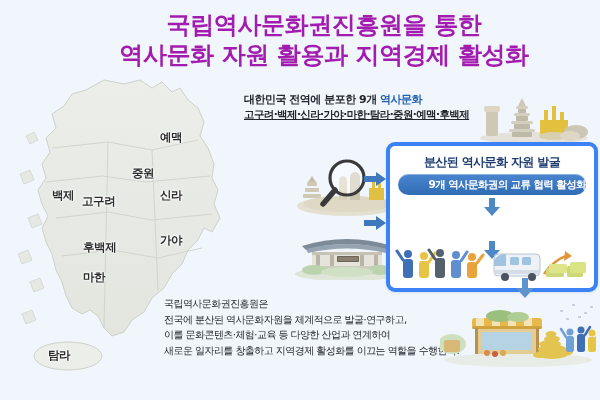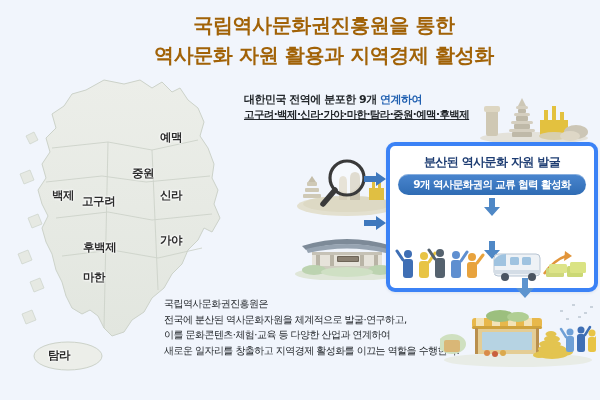--- a/index.html
+++ b/index.html
@@ -7,21 +7,21 @@
     width:600px;height:400px;overflow:hidden;
     background:#f1f5fc;
     font-family:"DejaVu Sans","Liberation Sans",sans-serif;
     position:relative;
   }
   #stage{position:absolute;inset:0;width:600px;height:400px;}
 
   
   .title-block{position:absolute;left:0;top:10px;width:600px;text-align:center;}
   .title-line{
-    color:#a16207;font-weight:bold;font-size:20px;line-height:30px;
+    color:#a21caf;font-weight:bold;font-size:24px;line-height:30px;
     letter-spacing:-0.4px;white-space:nowrap;margin-left:48px;
   }
 
   
   .map-wrap{position:absolute;left:12px;top:78px;width:250px;height:310px;}
   .map-svg{position:absolute;left:0;top:0;}
   .region-label{
     position:absolute;color:#2b2b2b;font-weight:bold;font-size:11.5px;
     letter-spacing:-0.4px;white-space:nowrap;
     text-shadow:0 0 3px #ffffff,0 0 3px #ffffff,0 0 2px #ffffff;
@@ -46,21 +46,21 @@
     background:#ffffff;border:4px solid #3b82f6;border-radius:9px;
     box-shadow:0 1px 3px rgba(40,70,120,.10);
     overflow:hidden;
     text-decoration:underline;
   }
   .panel-head{
     position:absolute;left:0;top:8px;width:204px;text-align:center;
     font-size:12px;font-weight:bold;color:#1d3c72;letter-spacing:-0.6px;white-space:nowrap;
   }
   .pill{
-    position:absolute;border-radius:11px;text-align:center;white-space:nowrap;
+    position:absolute;border-radius:11px;text-align:right;white-space:nowrap;
     font-weight:bold;letter-spacing:-0.6px;color:#ffffff;
   }
   .pill-1{
     left:8px;top:28px;width:188px;height:21px;line-height:21px;font-size:10.5px;
     background:linear-gradient(180deg,#4a86cf 0%,#2f6cb4 100%);
     box-shadow:inset 0 1px 0 rgba(255,255,255,.35);
   }
   .pill-2{
     left:8px;top:72px;width:188px;height:21px;line-height:21px;font-size:10.5px;
     background:linear-gradient(180deg,#4a86cf 0%,#2f6cb4 100%);
@@ -136,21 +136,21 @@
     <div class="region-label" style="left:120px;top:88px;">중원</div>
     <div class="region-label" style="left:40px;top:110px;">백제</div>
     <div class="region-label" style="left:148px;top:110px;">신라</div>
     <div class="region-label" style="left:62px;top:162px;margin-left:9px;">후백제</div>
     <div class="region-label" style="left:148px;top:155px;">가야</div>
     <div class="region-label" style="left:40px;top:192px;margin-left:31px;">마한</div>
     <div class="region-label" style="left:36px;top:270px;">탐라</div>
   </div>
 
   <div class="cap-top">
-    <div class="l1"><span>대한민국 전역에 분포한 9개 </span><span class="hl">연계하여</span></div>
+    <div class="l1"><span>대한민국 전역에 분포한 9개 </span><span class="hl">역사문화</span></div>
     <div class="l2">고구려·백제·신라·가야·마한·탐라·중원·예맥·후백제</div>
   </div>
 
   <svg class="relics" viewBox="0 0 112 58">
     <ellipse cx="56" cy="52" rx="54" ry="6" fill="#e4e2da"></ellipse>
 
     <rect x="8" y="24" width="12" height="26" rx="2" fill="#cfc8b4"></rect>
     <rect x="6" y="20" width="16" height="6" rx="2" fill="#ddd6c2"></rect>
 
     <g fill="#bfb9a8">

